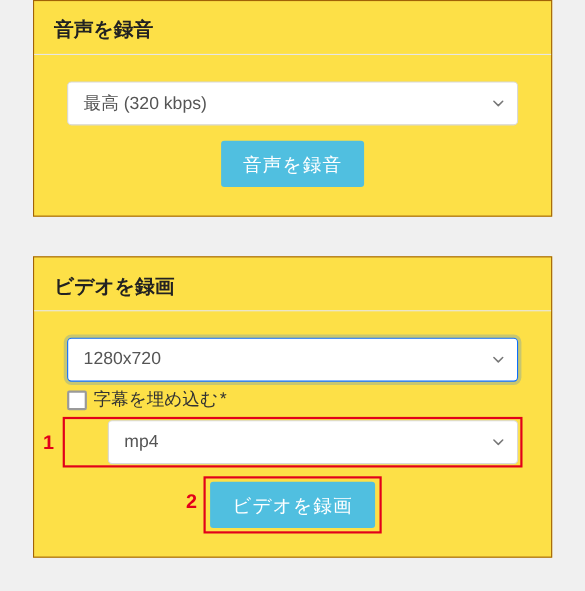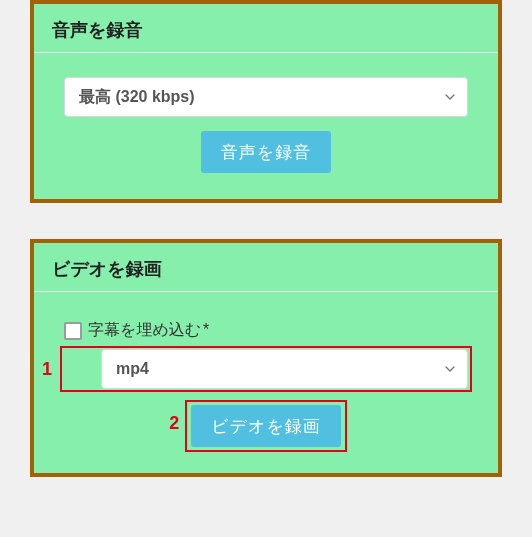--- a/index.html
+++ b/index.html
@@ -8,22 +8,22 @@
     height: 537px;
     background: #f0f0f0;
     font-family: "Helvetica Neue", Arial, "Hiragino Kaku Gothic ProN", "Meiryo", sans-serif;
     font-size: 16px;
     color: #333;
   }
   .page {
     padding: 0 30px;
   }
   .card {
-    background: #86efac;
-    border: 4px solid #a16207;
+    background: #fde047;
+    border: 1px solid #a16207;
     margin-bottom: 36px;
   }
   .card-header {
     padding: 14px 18px 10px 18px;
     border-bottom: 1px solid #e6e6e6;
   }
   .card-title {
     font-size: 18px;
     font-weight: 700;
     color: #222;
@@ -40,21 +40,20 @@
     height: 40px;
     border: 1px solid #d8d8d8;
     border-radius: 4px;
     background: #fff;
     padding: 0 36px 0 14px;
     font-size: 16px;
     color: #555;
     display: flex;
     align-items: center;
     cursor: pointer;
-    font-weight: bold;
   }
   .select.focused {
     border: 1px solid #0d6efd;
     box-shadow: 0 0 0 3px rgba(13,110,253,.22);
   }
   .chevron {
     position: absolute;
     right: 12px;
     top: 50%;
     transform: translateY(-50%);
@@ -137,20 +136,30 @@
         <button class="btn">音声を録音</button>
       </div>
     </div>
   </div>
 
   <div class="card">
     <div class="card-header">
       <div class="card-title">ビデオを録画</div>
     </div>
     <div class="card-body rel">
+      <div class="select-wrap">
+        <div class="select focused">
+          <span>1280x720</span>
+        </div>
+        <span class="chevron">
+          <svg width="12" height="12" viewBox="0 0 12 12">
+              <path d="M2 4 L6 8 L10 4" stroke="#777" stroke-width="1.4" fill="none" stroke-linecap="round" stroke-linejoin="round"></path>
+            </svg>
+        </span>
+      </div>
 
       <div class="checkbox-row">
         <div class="checkbox"></div>
         <span class="checkbox-label">字幕を埋め込む*</span>
       </div>
 
       <div class="rel">
         <div class="select-wrap" style="margin-bottom:0;margin-left:37px;">
           <div class="select">
             <span>mp4</span>

